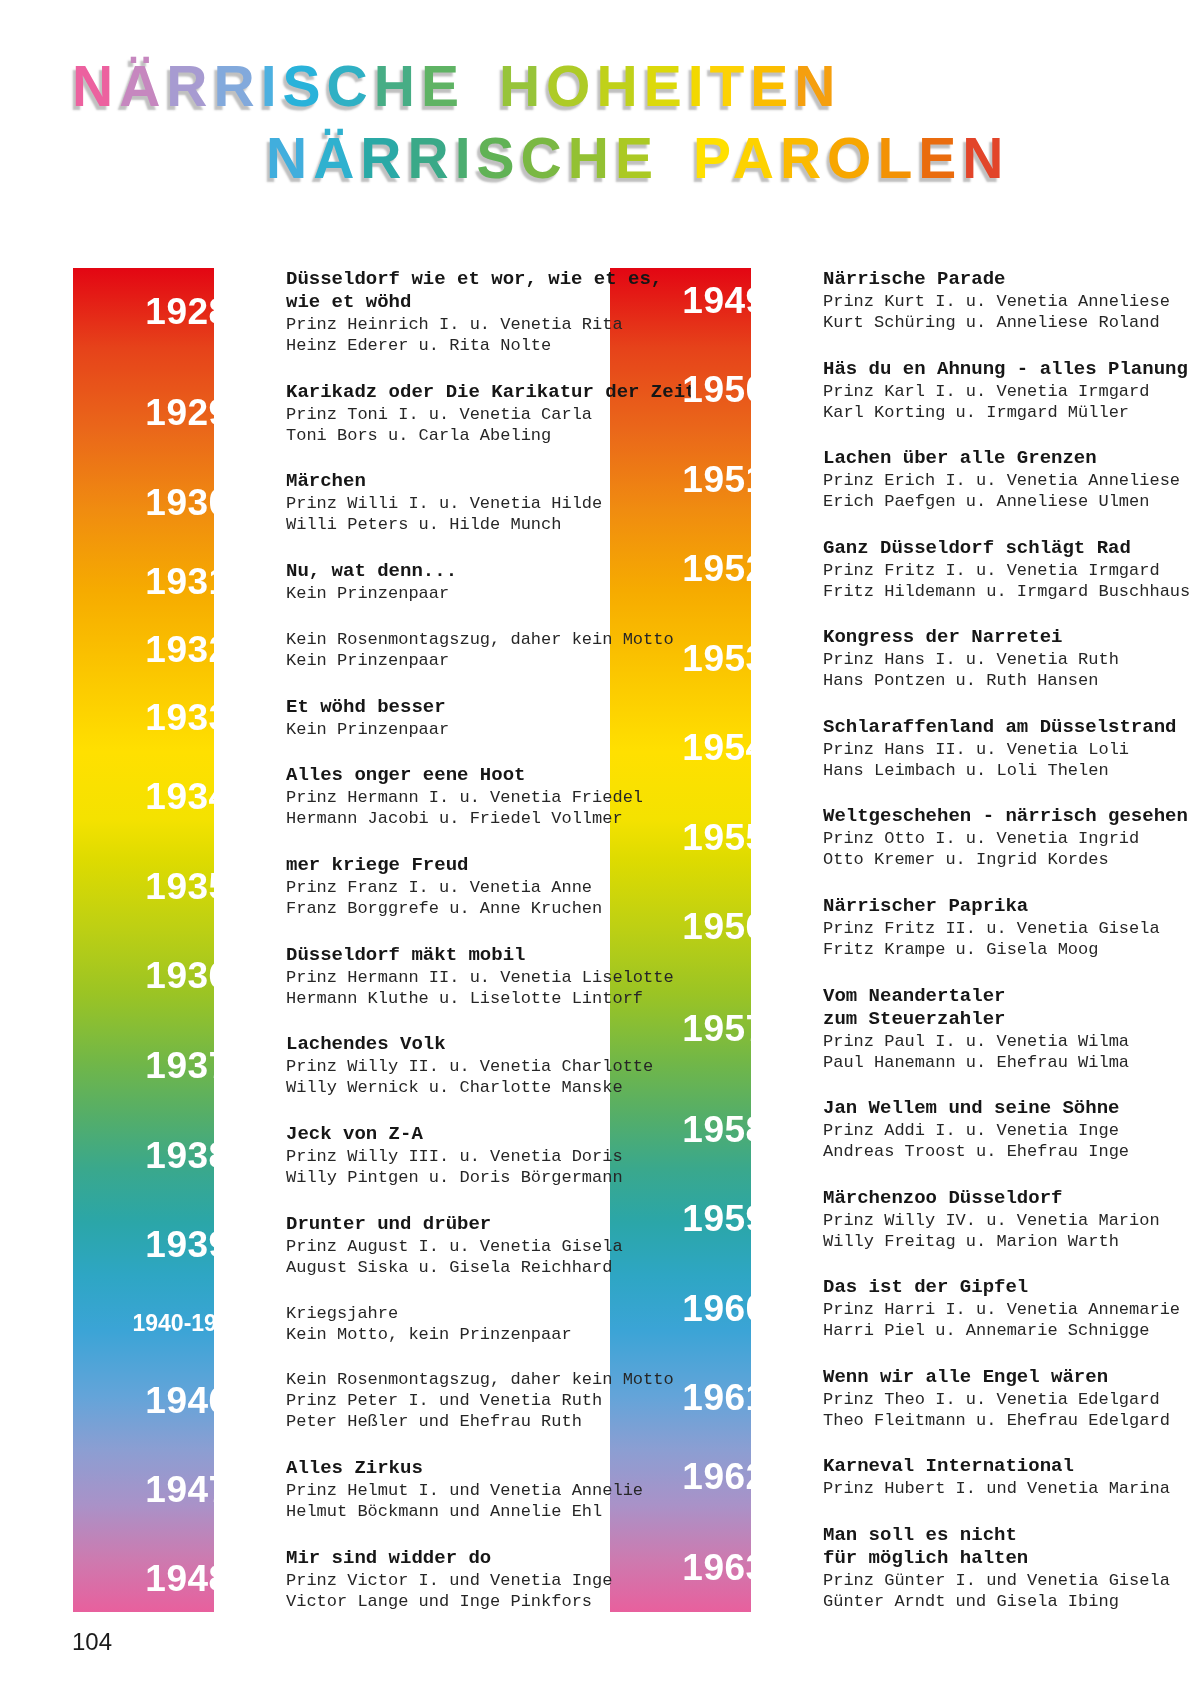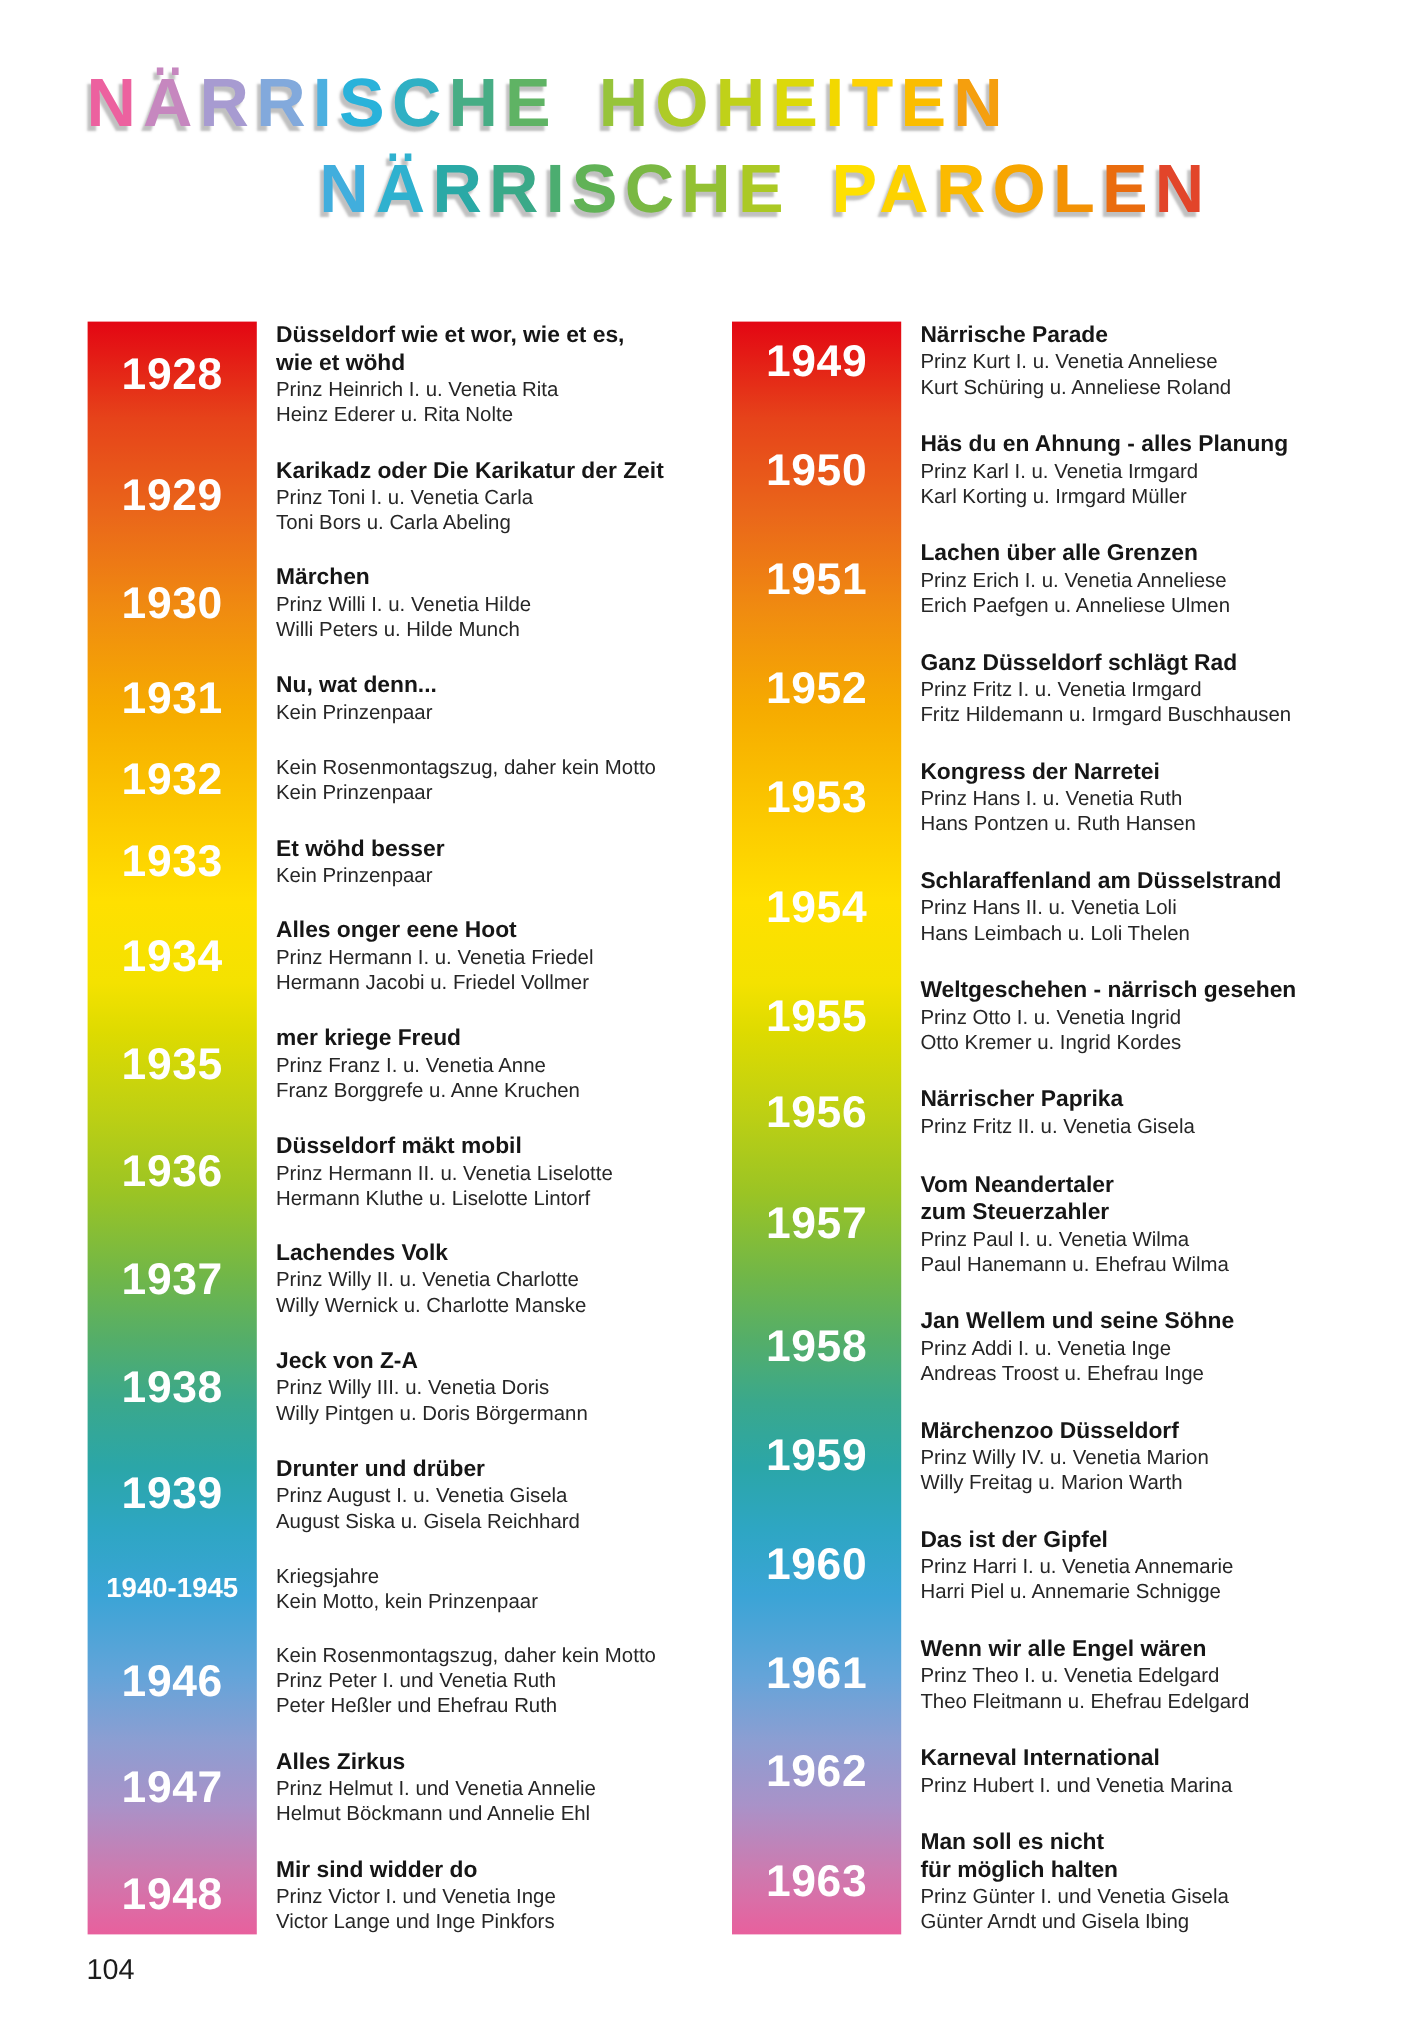--- a/index.html
+++ b/index.html
@@ -27,23 +27,24 @@
   .bar{position:absolute;left:0;top:0;bottom:0;width:141px;}
   .entries{
     position:relative;z-index:1;height:100%;
     display:flex;flex-direction:column;justify-content:space-between;
   }
   .entry{display:flex;align-items:center;}
   .year{
     flex:0 0 141px;width:141px;text-align:center;color:#ffffff;
     font-weight:bold;font-size:37px;letter-spacing:.5px;
     font-family:"Liberation Sans",sans-serif;
+    padding-left:44px;
   }
   .year.small{font-size:23px;letter-spacing:0;}
-  .lines{flex:1;padding-left:16px;white-space:nowrap;}
+  .lines{flex:1;padding-left:28px;white-space:nowrap;font-family:Liberation Mono, monospace;}
   .motto{font-weight:bold;font-size:19px;line-height:23px;color:#161616;}
   .names{font-size:17px;line-height:21px;color:#262626;}
 
   
   .pagenum{position:absolute;left:72px;top:1628px;font-size:24px;color:#1c1c1c;}
 </style>
 </head>
 <body>
 
 <div class="page">
@@ -241,20 +242,21 @@
             <div class="motto">Weltgeschehen - närrisch gesehen</div>
             <div class="names">Prinz Otto I. u. Venetia Ingrid</div>
             <div class="names">Otto Kremer u. Ingrid Kordes</div>
           </div>
         </div>
         <div class="entry">
           <div class="year">1956</div>
           <div class="lines">
             <div class="motto">Närrischer Paprika</div>
             <div class="names">Prinz Fritz II. u. Venetia Gisela</div>
+            <div class="names">Fritz Krampe u. Gisela Moog</div>
           </div>
         </div>
         <div class="entry">
           <div class="year">1957</div>
           <div class="lines">
             <div class="motto">Vom Neandertaler</div>
             <div class="motto">zum Steuerzahler</div>
             <div class="names">Prinz Paul I. u. Venetia Wilma</div>
             <div class="names">Paul Hanemann u. Ehefrau Wilma</div>
           </div>

